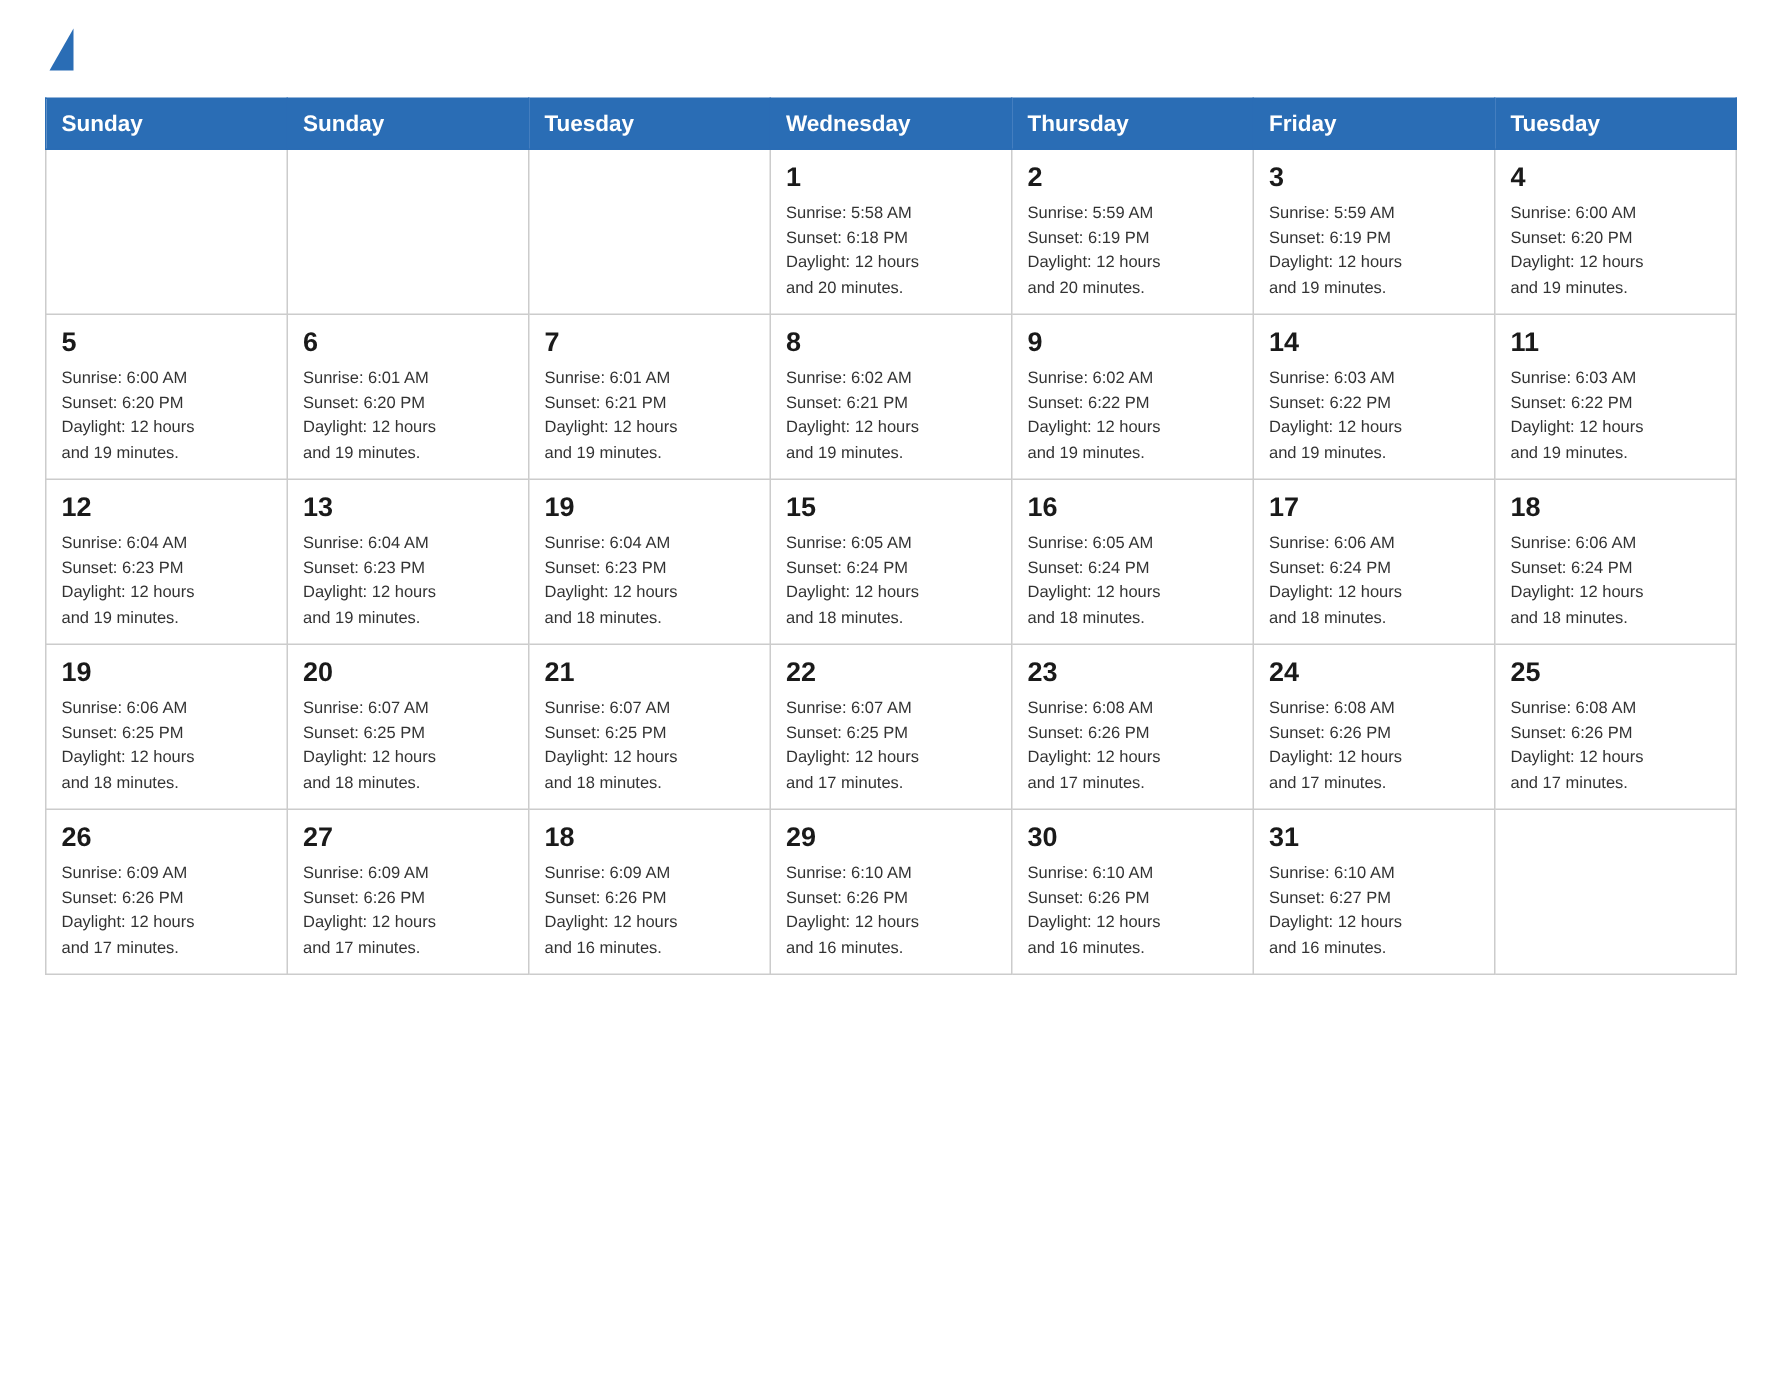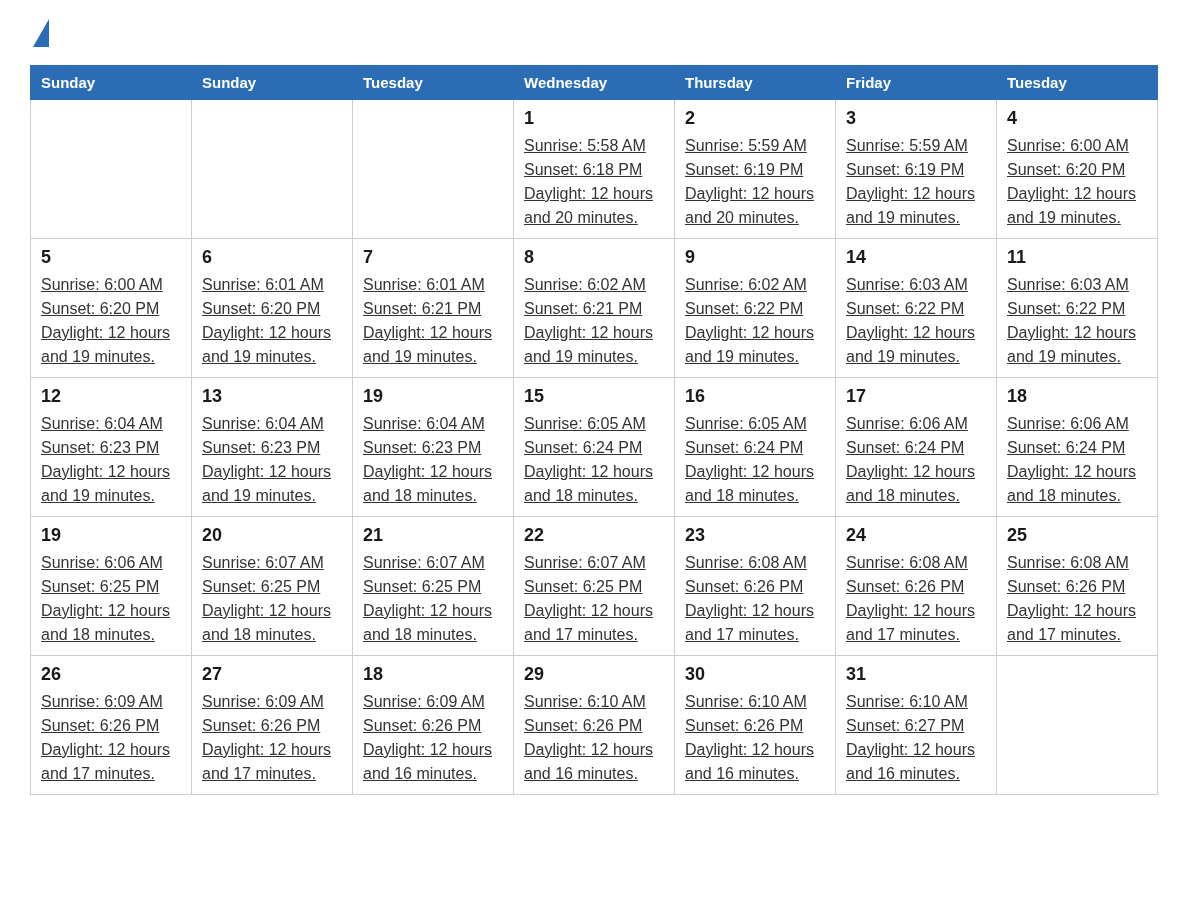--- a/index.html
+++ b/index.html
@@ -66,24 +66,23 @@
       height: 110px;
     }
     .day-number {
       font-size: 18px;
       font-weight: bold;
       color: #1a1a1a;
       margin-bottom: 5px;
       display: block;
     }
     .day-info {
-      font-size: 16px;
+      font-size: 11px;
       color: #333;
       line-height: 1.5;
-      text-decoration: underline;
     }
     tbody tr td.empty {
       background: #fff;
     }
     tbody tr:nth-child(odd) {
       background: #fff;
     }
     .logo-wrapper {
       display: flex;
       flex-direction: column;

